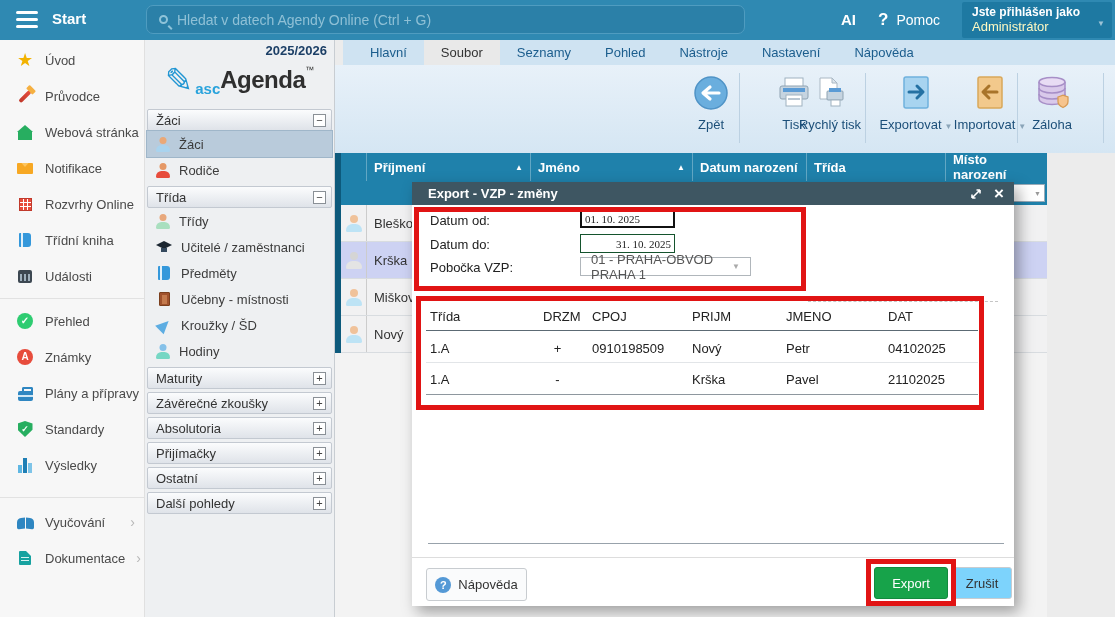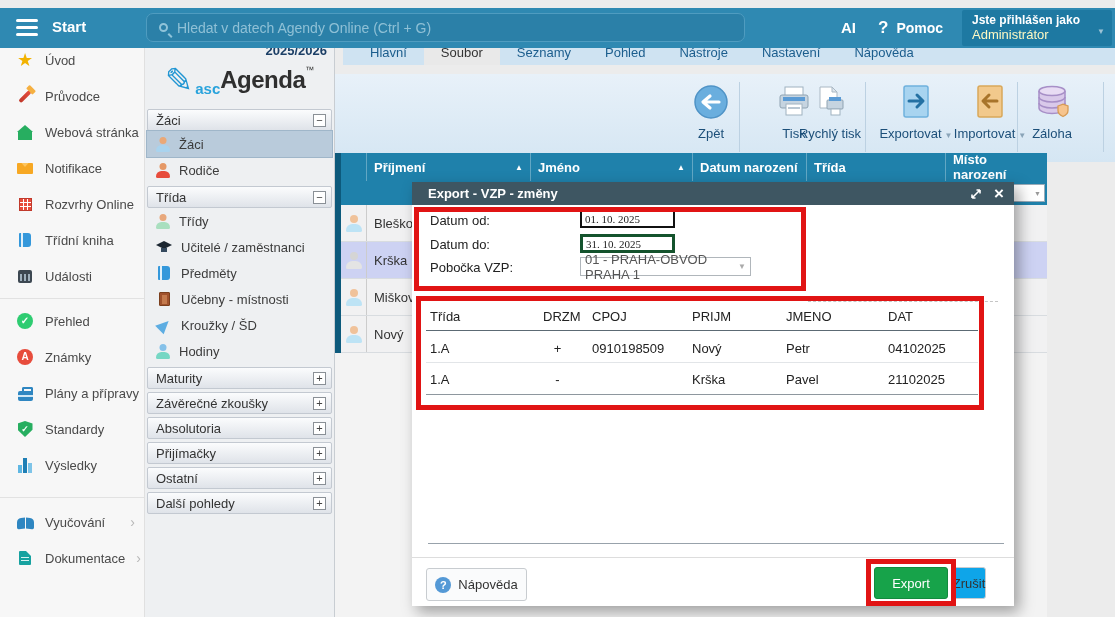--- a/index.html
+++ b/index.html
@@ -1,32 +1,32 @@
 <!DOCTYPE html>
 <html><head>
 <meta charset="utf-8">
 <style>
   * { margin:0; padding:0; box-sizing:border-box; }
   html,body { width:1115px; height:617px; overflow:hidden; }
   body { position:relative; font-family:"Liberation Sans", sans-serif; background:#ececec; font-size:13px; }
 
   
-  .topbar { position:absolute; left:0; top:8px; width:1115px; height:40px; background:#2f89b2; z-index:30; }
+  .topbar { position:absolute; left:0; top:0; width:1115px; height:40px; background:#2f89b2; z-index:30; }
   .hamb { position:absolute; left:16px; top:11px; width:22px; height:18px; cursor:pointer; }
   .hamb i { display:block; height:3px; background:#fff; border-radius:2px; margin-bottom:4px; }
   .start-lb { position:absolute; left:52px; top:10px; color:#fff; font-size:15px; font-weight:bold; }
   .searchbox { position:absolute; left:146px; top:5px; width:599px; height:29px; background:#2b80a8; border:1px solid #4f9cc0; border-radius:7px; display:flex; align-items:center; padding-left:12px; gap:9px; }
   .glass { width:9px; height:9px; border:2px solid #8fc3d9; border-radius:50%; position:relative; flex:0 0 auto; }
   .glass::after { content:""; position:absolute; left:8px; top:8px; width:5px; height:2px; background:#8fc3d9; transform:rotate(45deg); transform-origin:0 0; }
   .searchbox input { flex:1; background:transparent; border:none; outline:none; color:#9fcbde; font-size:14px; font-family:inherit; }
   .searchbox input::placeholder { color:#8fc0d6; }
   .ai-lb { position:absolute; left:841px; top:11px; color:#fff; font-weight:bold; font-size:15px; }
   .help { position:absolute; left:878px; top:10px; color:#fff; display:flex; align-items:center; gap:8px; }
   .help .q { font-size:17px; font-weight:bold; }
-  .help .t { font-weight:bold; font-size:14px; }
+  .help .t { font-weight:normal; font-size:14px; }
   .userbox { position:absolute; left:962px; top:2px; width:150px; height:36px; background:#1e79a2; border-radius:2px; padding:3px 20px 0 10px; }
   .userbox .l1 { color:#fff; font-weight:bold; font-size:12px; }
   .userbox .l2 { color:#fef9c3; font-size:13px; }
   .userbox .car { position:absolute; right:7px; top:17px; color:#9cc3d6; font-size:8px; }
 
   
   .nav { position:absolute; left:0; top:40px; width:145px; bottom:0; background:#f7f7f7; border-right:1px solid #e0e0e0; padding-top:2px; z-index:5; }
   .n-item { height:36px; display:flex; align-items:center; gap:11px; padding-left:16px; color:#4a4a4a; cursor:pointer; }
   .n-sep { height:1px; background:#e2e2e2; margin:4px 0; }
   .n-sep2 { height:1px; background:#e2e2e2; margin:14px 0 6px 0; }
@@ -88,21 +88,21 @@
   .p-box { margin-left:auto; width:13px; height:13px; border:1px solid #8a9096; background:#fff; display:inline-flex; align-items:center; justify-content:center; font-size:11px; color:#444; }
   .p-head.exp .p-box::before { content:"\2212"; }
   .p-head.col .p-box::before { content:"+"; }
   .p-item { height:26px; display:flex; align-items:center; gap:8px; padding:0 6px 0 8px; color:#3c3c3c; cursor:pointer; }
   .p-item.sel { background:#b9cbdb; outline:1px solid #9fb6c9; }
 
   
   .tabsrow { position:absolute; left:343px; top:40px; width:780px; height:25px; background:#cfe3f2; display:flex; padding-left:10px; z-index:6; }
   .tab { height:25px; display:inline-flex; align-items:center; padding:0 17px; color:#1b5d8d; cursor:pointer; }
   .tab.active { background:#e9e9e9; color:#333; }
-  .toolbar { position:absolute; left:335px; top:65px; width:780px; height:88px; background:linear-gradient(#e8f1f9,#d5e6f3); z-index:6;margin-top:9px; }
+  .toolbar { position:absolute; left:335px; top:65px; width:780px; height:88px; background:linear-gradient(#e8f1f9,#d5e6f3); z-index:6; }
   .tb-btn { position:absolute; top:8px; height:74px; text-align:center; cursor:pointer; }
   .tb-ic { display:block; height:40px; display:flex; align-items:center; justify-content:center; }
   .tb-lb { display:block; margin-top:4px; color:#1c4f79; font-size:13px; white-space:nowrap; }
   .tb-dd { color:#8aa4b8; font-size:8px; margin-left:3px; }
   .tb-sep { position:absolute; top:8px; bottom:10px; width:1px; background:#bcd1e2; }
 
   
   .dark-strip { position:absolute; left:335px; top:153px; width:6px; height:200px; background:#0d5a7c; z-index:6; }
   .grid-header { position:absolute; left:341px; top:153px; width:706px; height:28px; background:#1f81ab; display:flex; z-index:6; }
   .gh-cell { display:flex; align-items:center; padding:0 7px; color:#fff; font-weight:bold; border-right:1px solid rgba(255,255,255,.3); cursor:pointer; }
@@ -122,40 +122,40 @@
 
   
   .dialog { position:absolute; left:412px; top:182px; width:602px; height:424px; background:#fff; box-shadow:5px 6px 14px rgba(0,0,0,.35); z-index:20; }
   .d-title { height:23px; background:#3e5662; color:#fff; font-weight:bold; display:flex; align-items:center; padding:0 10px 0 16px; }
   .d-ticons { margin-left:auto; display:flex; align-items:center; gap:12px; }
   .d-resize, .d-close { cursor:pointer; display:inline-flex; }
   .d-close { color:#fff; font-size:17px; font-weight:bold; line-height:1; }
   .d-lbl { position:absolute; left:18px; color:#222; }
   .d-inp { position:absolute; left:168px; width:95px; height:19px; font-size:11px; font-family:Liberation Serif, serif; color:#222; padding:0 3px; }
   .d-inp.focus { border:2px solid #111; }
-  .d-inp.norm { border:3px solid #14532d; }
-  .d-select { position:absolute; left:168px; width:171px; height:19px; border:1px solid #b0b6bb; background:#fff; color:#555; display:flex; align-items:center; padding:0 4px; cursor:pointer; }
+  .d-inp.norm { border:1px solid #14532d;text-align:right; }
+  .d-select { position:absolute; left:168px; width:171px; height:19px; border:1px solid #b0b6bb; background:#fff; color:#555; display:flex; align-items:center; padding:0 10px; cursor:pointer; }
   .d-select .car { margin-left:auto; color:#aaa; font-size:8px; }
   .d-dash { position:absolute; left:396px; top:119px; width:190px; border-top:1px dashed #c5c5c5; }
   .redbox { position:absolute; border:5px solid #e11414; z-index:25; pointer-events:none; }
   .rb1 { left:2px; top:25px; width:392px; height:84px; }
   .rb2 { left:4px; top:114px; width:568px; height:114px; }
   .rb3 { left:454px; top:377px; width:90px; height:47px; }
   .dt-row { position:absolute; left:18px; width:548px; display:flex; }
   .dt-c { flex:0 0 auto; color:#222; }
   .dt-c0 { width:113px; } .dt-c1 { width:49px; } .dt-c2 { width:100px; }
   .dt-c3 { width:94px; } .dt-c4 { width:102px; } .dt-c5 { width:90px; }
   .dt-line { position:absolute; left:14px; width:552px; border-top:1px solid; }
   .d-bottomline { position:absolute; left:16px; top:361px; width:576px; border-top:1px solid #98a2ab; }
   .d-footer { position:absolute; left:0; top:375px; width:602px; height:49px; background:#fff; border-top:1px solid #ddd; }
   .btn { position:absolute; display:flex; align-items:center; justify-content:center; border-radius:3px; cursor:pointer; font-size:13px; }
   .btn-help { left:14px; top:10px; width:101px; height:33px; background:#fafbfc; border:1px solid #c8ccd0; color:#333; gap:7px; }
   .btn-help .q { width:16px; height:16px; border-radius:50%; background:#5499d6; color:#fff; font-size:11px; font-weight:bold; display:inline-flex; align-items:center; justify-content:center; }
   .btn-export { left:462px; top:9px; width:74px; height:32px; background:#17a34a; border:1px solid #128a3e; color:#fff; }
-  .btn-cancel { left:540px; top:9px; width:34px; height:32px; background:#0ea5e9; border:1px solid #c8ccd0; color:#333; }
+  .btn-cancel { left:540px; top:9px; width:60px; height:32px; background:#7dd3fc; border:1px solid #c8ccd0; color:#333; }
 </style>
 </head>
 <body>
 
 <div class="topbar">
   <div class="hamb">
       <i></i>
       <i></i>
       <i></i>
     </div>

